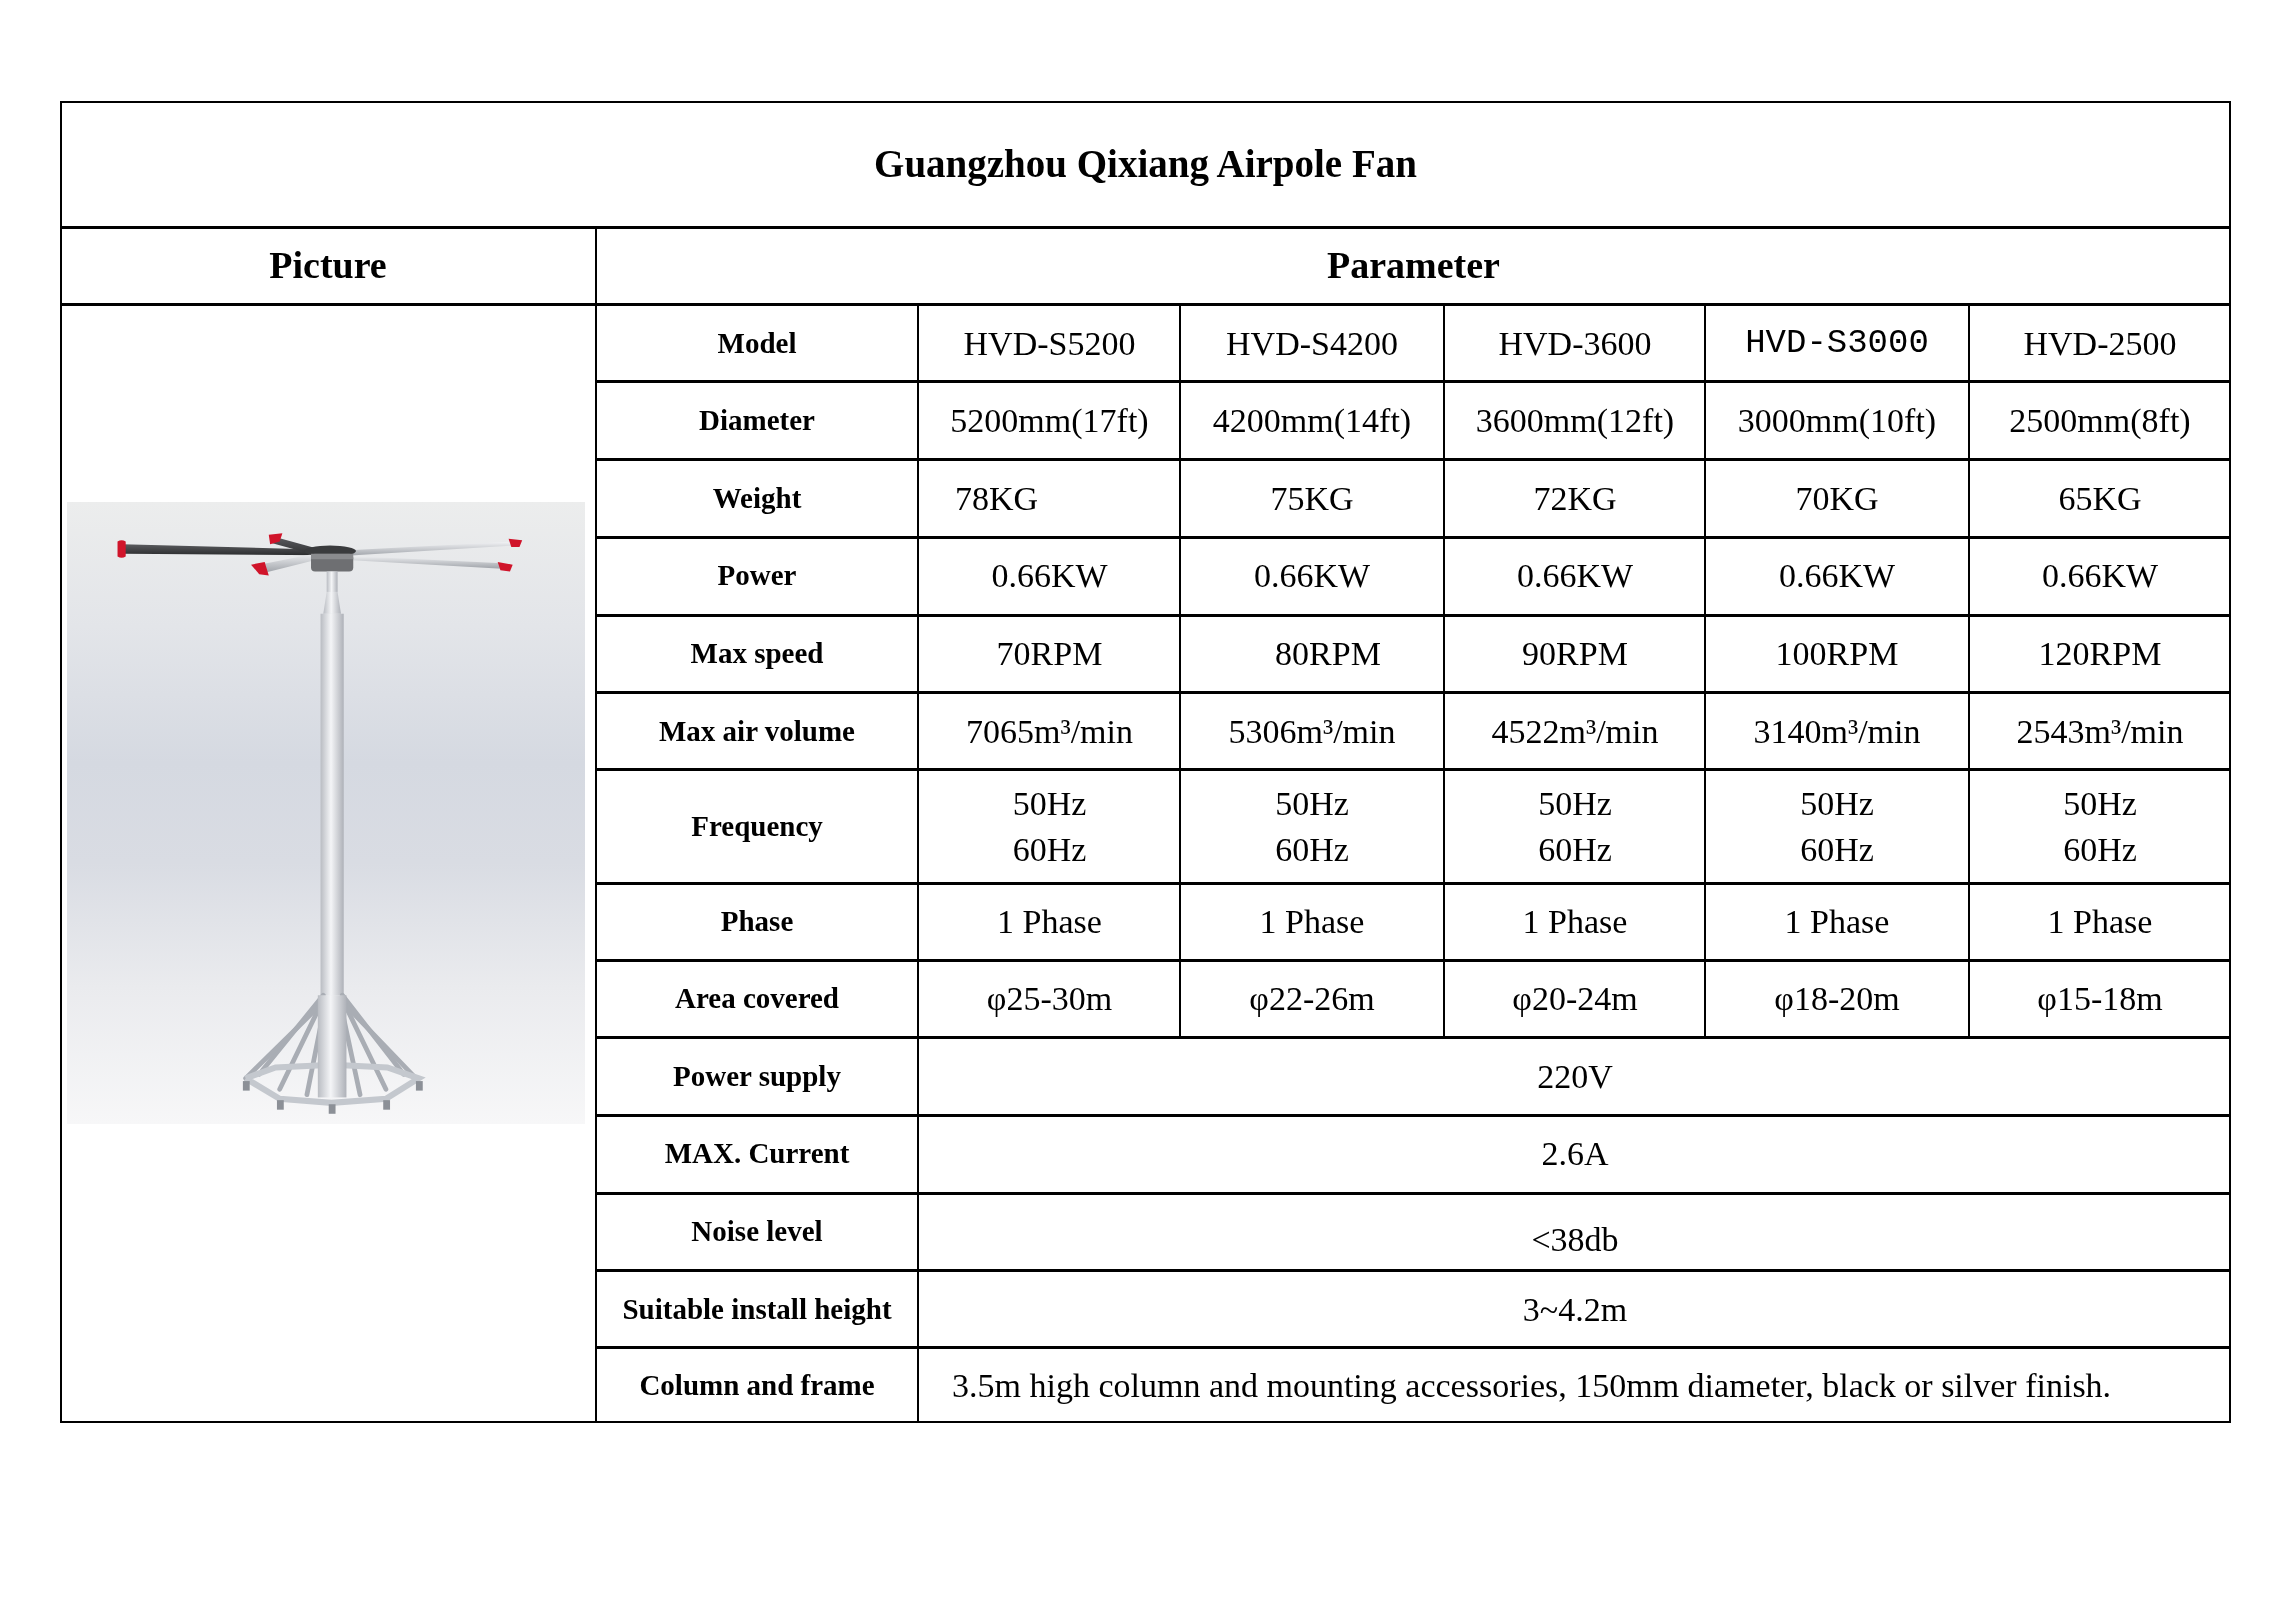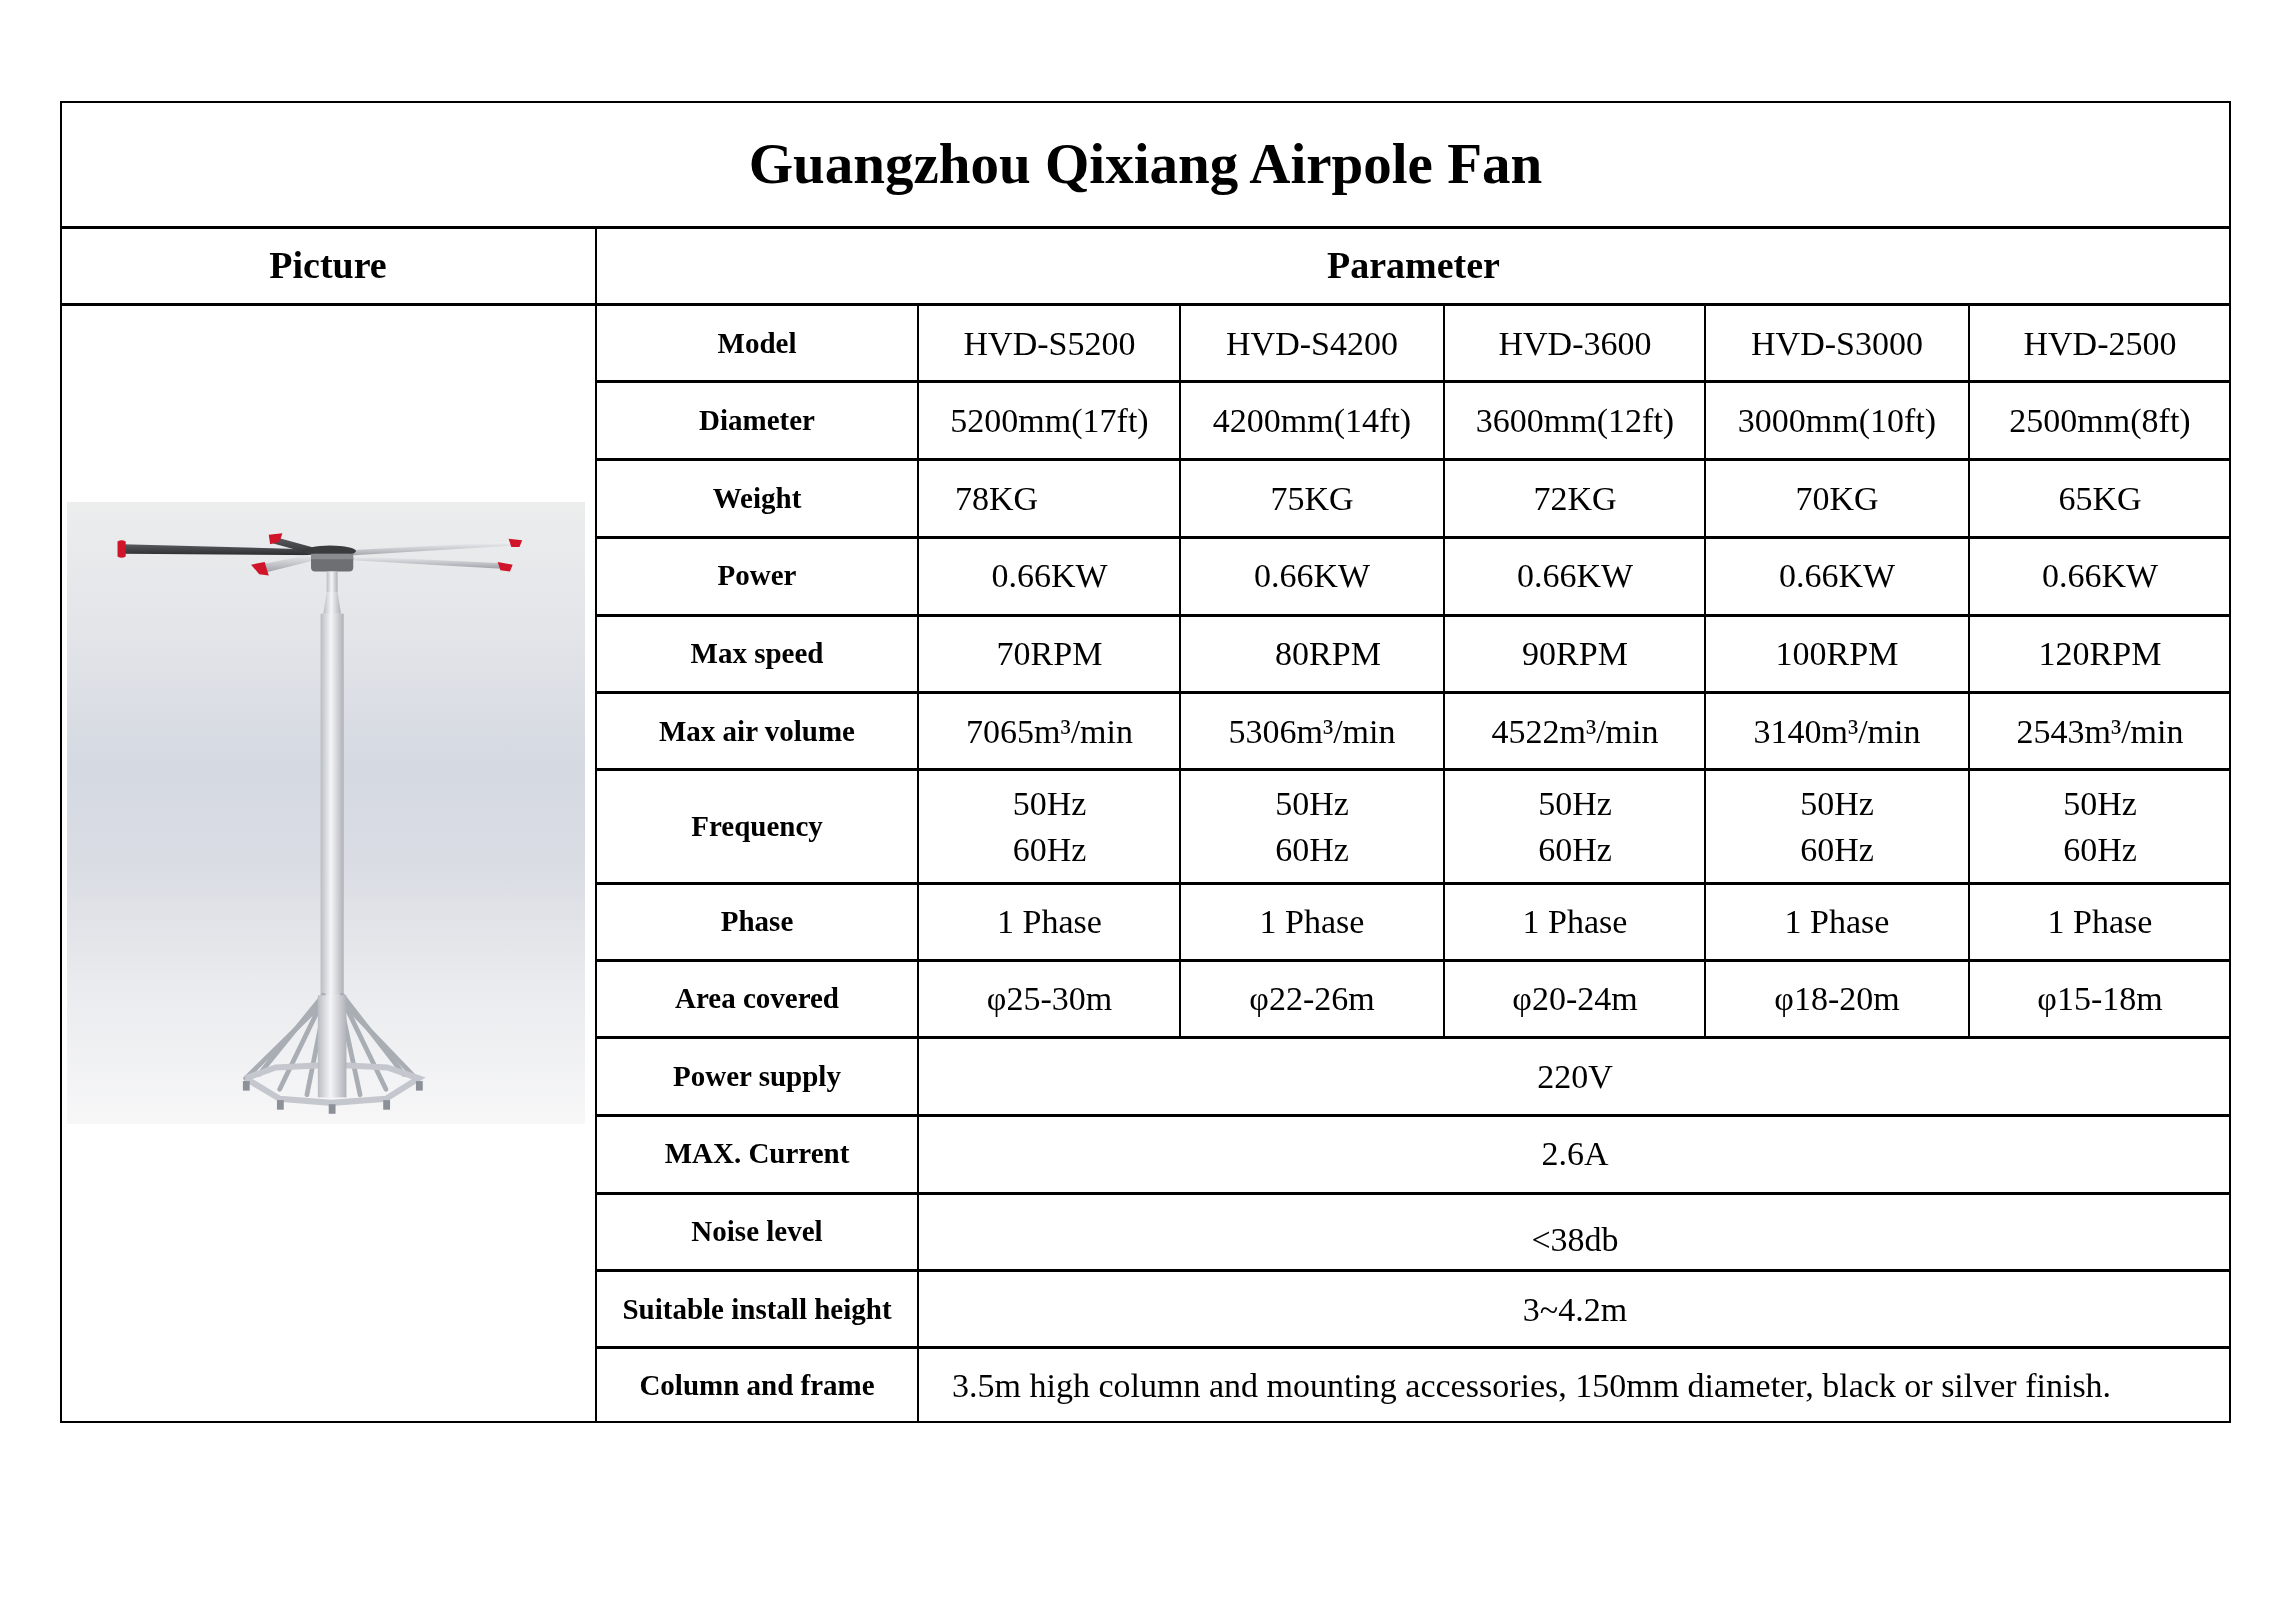--- a/index.html
+++ b/index.html
@@ -4,21 +4,21 @@
 <style>
   html, body { margin: 0; padding: 0; background: #ffffff; }
   body { width: 2295px; height: 1623px; position: relative; overflow: hidden;
          font-family: "Liberation Serif", "DejaVu Serif", serif; color: #000; }
   .sheet { position: absolute; left: 60px; top: 101px; width: 2171px; height: 1322px;
            border: 2.7px solid #000; box-sizing: border-box; }
   .hline { position: absolute; height: 2.7px; background: #000; }
   .vline { position: absolute; width: 2px; background: #000; }
   .cell { position: absolute; display: flex; align-items: center; justify-content: center;
           text-align: center; box-sizing: border-box; line-height: 1.35; }
-  .title { font-size: 57px; font-weight: bold; }
+  .title { font-size: 39px; font-weight: bold; }
   .hdr { font-size: 38px; font-weight: bold; }
   .lbl { font-size: 29px; font-weight: bold; }
   .val { font-size: 34px; font-weight: normal; }
   .val.left { justify-content: flex-start; padding-left: 33px; }
   .picture { position: absolute; left: 67px; top: 502px; width: 518px; height: 622px; overflow: hidden;
              background: linear-gradient(180deg, #eceded 0%, #e3e5e9 20%, #d5d9e1 42%, #d9dce3 58%, #eaebee 78%, #f7f7f8 100%); }
 </style>
 </head>
 <body>
 
@@ -113,21 +113,21 @@
       <rect x="464" y="878" width="10" height="14"></rect>
       <rect x="512" y="850" width="10" height="14"></rect>
     </g>
   </svg>
 </div>
 
 <div class="cell lbl" style="left:597px; top:305px; width:320px; height:77px;">Model</div>
 <div class="cell val" style="left:919px; top:305px; width:261px; height:77px;">HVD-S5200</div>
 <div class="cell val" style="left:1181px; top:305px; width:262px; height:77px;">HVD-S4200</div>
 <div class="cell val" style="left:1445px; top:305px; width:260px; height:77px;">HVD-3600</div>
-<div class="cell val" style="left:1706px; top:305px; width:262px; height:77px;">HVD-S3000</div>
+<div class="cell val" style="left:1706px; top:305px; width:262px; height:77px;font-family:Liberation Mono, monospace;">HVD-S3000</div>
 <div class="cell val" style="left:1970px; top:305px; width:260px; height:77px;">HVD-2500</div>
 
 <div class="cell lbl" style="left:597px; top:382px; width:320px; height:78px;">Diameter</div>
 <div class="cell val" style="left:919px; top:382px; width:261px; height:78px;">5200mm(17ft)</div>
 <div class="cell val" style="left:1181px; top:382px; width:262px; height:78px;">4200mm(14ft)</div>
 <div class="cell val" style="left:1445px; top:382px; width:260px; height:78px;">3600mm(12ft)</div>
 <div class="cell val" style="left:1706px; top:382px; width:262px; height:78px;">3000mm(10ft)</div>
 <div class="cell val" style="left:1970px; top:382px; width:260px; height:78px;">2500mm(8ft)</div>
 
 <div class="cell lbl" style="left:597px; top:460px; width:320px; height:78px;">Weight</div>

